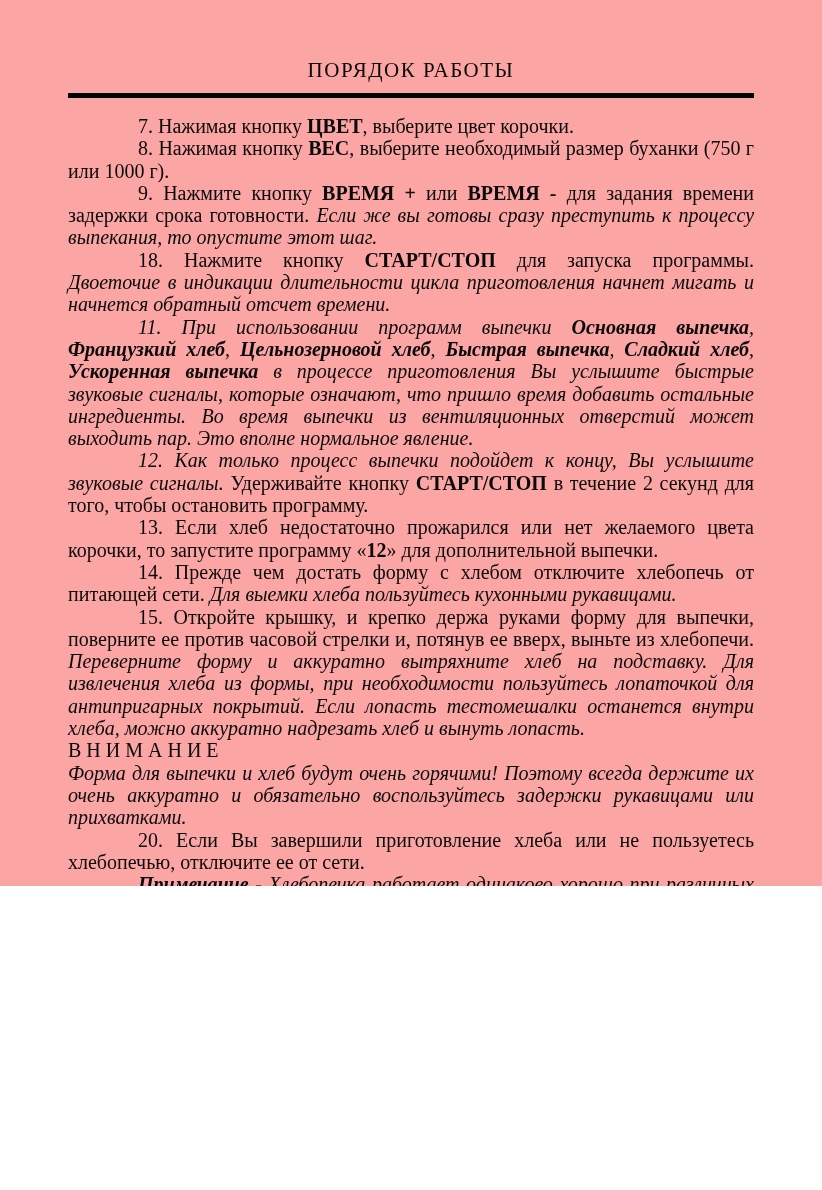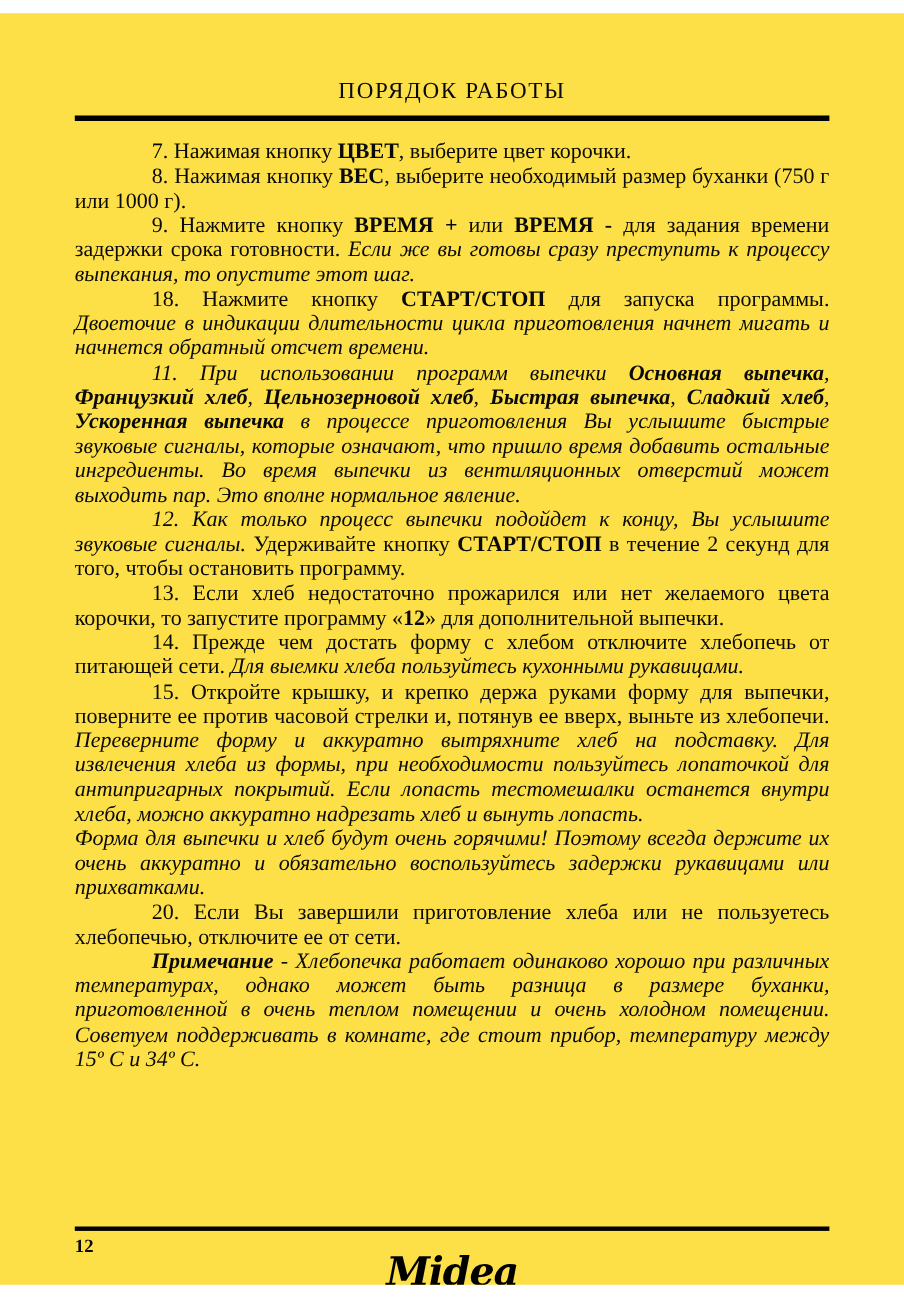--- a/index.html
+++ b/index.html
@@ -1,22 +1,22 @@
 <!DOCTYPE html>
 <html><head>
 <meta charset="utf-8">
 <style>
   * { margin: 0; padding: 0; box-sizing: border-box; }
   html, body { background: #ffffff; }
   .page {
     position: relative;
     width: 822px;
-    height: 1156px;
-    margin: 12px auto;
-    background: #fde047;
+    height: 886px;
+    margin: 0 auto;
+    background: #fca5a5;
     font-family: "Liberation Serif", serif;
     color: #0a0a0a;
     overflow: hidden;
   }
   .header { padding-top: 58px; }
   .page-title {
     text-align: center;
     font-size: 21px;
     font-weight: normal;
     letter-spacing: 1.5px;
@@ -77,20 +77,21 @@
   <div class="body">
       <p class="para indent"><span class="">7. Нажимая кнопку </span><span class="b">ЦВЕТ</span><span class="">, выберите цвет корочки.</span></p>
       <p class="para indent"><span class="">8. Нажимая кнопку </span><span class="b">ВЕС</span><span class="">, выберите необходимый размер буханки (750 г или 1000 г).</span></p>
       <p class="para indent"><span class="">9. Нажмите кнопку </span><span class="b">ВРЕМЯ +</span><span class=""> или </span><span class="b">ВРЕМЯ -</span><span class=""> для задания времени задержки срока готовности. </span><span class=" i">Если же вы готовы сразу преступить к процессу выпекания, то опустите этот шаг.</span></p>
       <p class="para indent"><span class="">18. Нажмите кнопку </span><span class="b">СТАРТ/СТОП</span><span class=""> для запуска программы. </span><span class=" i">Двоеточие в индикации длительности цикла приготовления начнет мигать и начнется обратный отсчет времени.</span></p>
       <p class="para indent"><span class=" i">11. При использовании программ выпечки </span><span class="b i">Основная выпечка</span><span class=" i">, </span><span class="b i">Французкий хлеб</span><span class=" i">, </span><span class="b i">Цельнозерновой хлеб</span><span class=" i">, </span><span class="b i">Быстрая выпечка</span><span class=" i">, </span><span class="b i">Сладкий хлеб</span><span class=" i">, </span><span class="b i">Ускоренная выпечка</span><span class=" i"> в процессе приготовления Вы услышите быстрые звуковые сигналы, которые означают, что пришло время добавить остальные ингредиенты. Во время выпечки из вентиляционных отверстий может выходить пар. Это вполне нормальное явление.</span></p>
       <p class="para indent"><span class=" i">12. Как только процесс выпечки подойдет к концу, Вы услышите звуковые сигналы.</span><span class=""> Удерживайте кнопку </span><span class="b">СТАРТ/СТОП</span><span class=""> в течение 2 секунд для того, чтобы остановить программу.</span></p>
       <p class="para indent"><span class="">13. Если хлеб недостаточно прожарился или нет желаемого цвета корочки, то запустите программу «</span><span class="b">12</span><span class="">» для дополнительной выпечки.</span></p>
       <p class="para indent"><span class="">14. Прежде чем достать форму с хлебом отключите хлебопечь от питающей сети.  </span><span class=" i">Для выемки хлеба пользуйтесь кухонными рукавицами.</span></p>
       <p class="para indent"><span class="">15. Откройте крышку, и крепко держа руками форму для выпечки, поверните ее против часовой стрелки и, потянув ее вверх, выньте из хлебопечи. </span><span class=" i">Переверните форму и аккуратно вытряхните хлеб на подставку. Для извлечения хлеба из формы, при необходимости пользуйтесь лопаточкой для антипригарных покрытий. Если лопасть тестомешалки останется внутри хлеба, можно аккуратно надрезать хлеб и вынуть лопасть.</span></p>
+      <p class="para"><span class="">В Н И М А Н И Е</span></p>
       <p class="para"><span class=" i">Форма для выпечки и хлеб будут очень горячими! Поэтому всегда держите их очень аккуратно и обязательно воспользуйтесь задержки рукавицами или прихватками.</span></p>
       <p class="para indent"><span class="">20. Если Вы завершили приготовление хлеба или не пользуетесь хлебопечью, отключите ее от сети.</span></p>
       <p class="para indent"><span class="b i">Примечание</span><span class=" i"> - </span><span class=" i">Хлебопечка работает одинаково хорошо при различных температурах, однако может быть разница в размере буханки, приготовленной в очень теплом помещении и очень холодном помещении. Советуем поддерживать в комнате, где стоит прибор, температуру между 15º С и 34º С.</span></p>
     </div>
 
   <div class="footer">
     <div class="footer-rule"></div>
     <div class="footer-row">
       <span class="page-number">12</span>
       <span class="logo">Midea</span>

